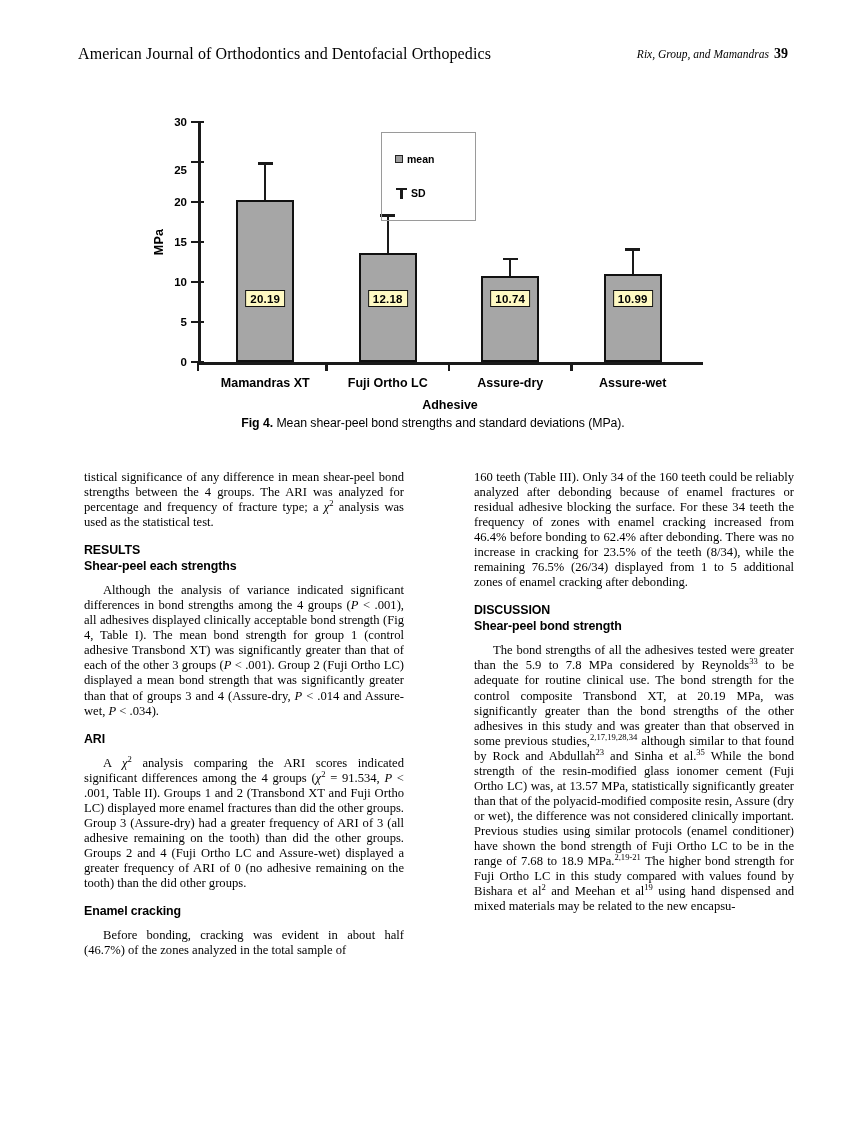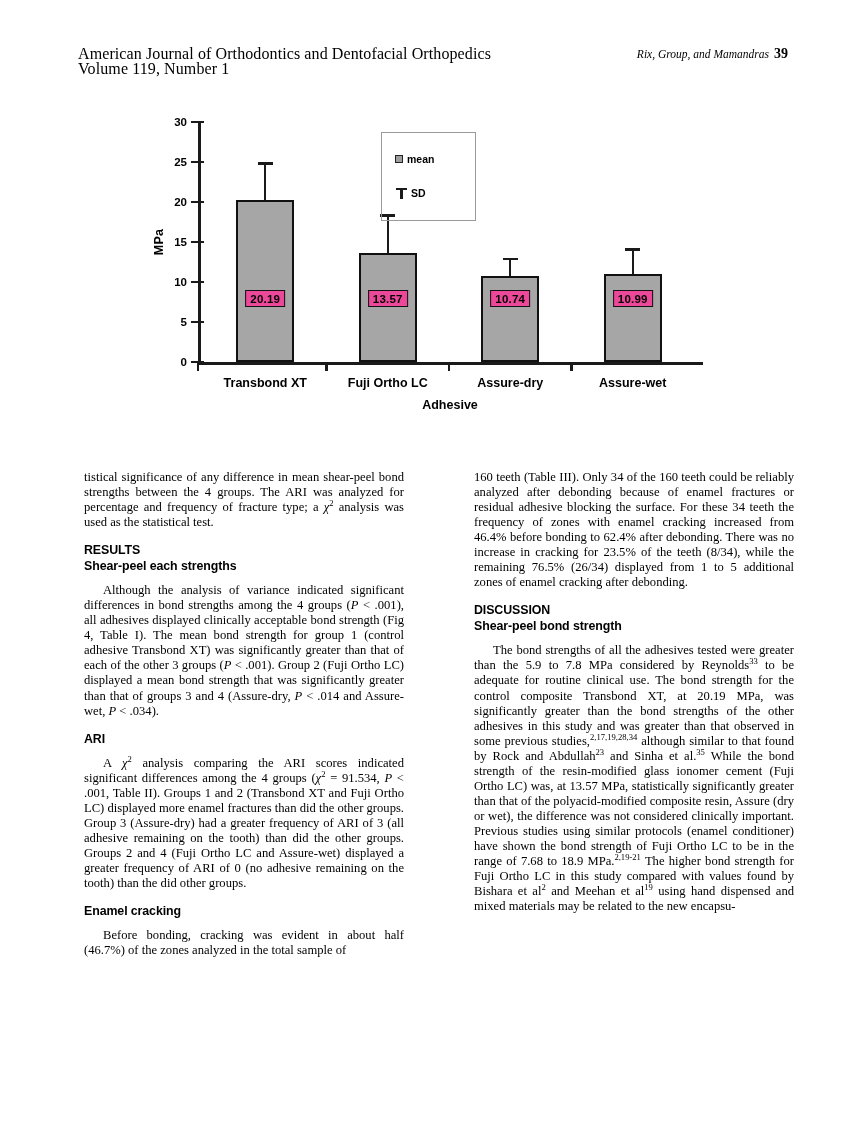--- a/index.html
+++ b/index.html
@@ -28,21 +28,21 @@
   .ytick{position:absolute;left:-7px;width:13px;height:2.2px;background:#1a1a1a;}
   .ylab{position:absolute;right:calc(100% + 11px);font-size:11.5px;font-weight:bold;
         font-family:"Liberation Sans", sans-serif;transform:translateY(-50%);white-space:nowrap;}
   .ytitle{position:absolute;left:-52px;top:50%;transform:translateY(-50%) rotate(-90deg);
           font-size:12.5px;font-weight:bold;font-family:"Liberation Sans", sans-serif;letter-spacing:.2px;}
 
   .bar{position:absolute;bottom:0;background:#a6a6a6;border:2.2px solid #111;box-sizing:border-box;}
   .errbar{position:absolute;width:2.2px;background:#1a1a1a;bottom:0;}
   .errcap{position:absolute;width:15px;height:2.6px;background:#1a1a1a;}
   .valbox{position:absolute;left:50%;transform:translateX(-50%);
-          background:#ec4899;border:1.6px solid #111;padding:1.5px 4px;
+          background:#fef9c3;border:1.6px solid #111;padding:1.5px 4px;
           font-size:11.5px;font-family:"Liberation Sans", sans-serif;
           font-weight:600;letter-spacing:.2px;white-space:nowrap;}
 
   .xsep{position:absolute;top:240px;width:2.2px;height:9px;background:#1a1a1a;}
   .xlab{position:absolute;top:254px;font-size:12.5px;font-weight:bold;
         font-family:"Liberation Sans", sans-serif;transform:translateX(-50%);white-space:nowrap;}
   .xtitle{position:absolute;top:276px;left:252px;transform:translateX(-50%);
           font-size:12.5px;font-weight:bold;font-family:"Liberation Sans", sans-serif;}
 
   .legend{position:absolute;left:303px;top:22px;width:93px;height:87px;border:1.6px solid #9a9a9a;}
@@ -79,21 +79,20 @@
   i{font-style:italic;}
 </style>
 </head>
 <body>
 
 <div class="page">
 
   <div class="runhead">
     <div class="rh-left">
       <span>American Journal of Orthodontics and Dentofacial Orthopedics</span>
-      <span class="l2">Volume 119, Number 1</span>
     </div>
     <div class="rh-right">
       <span>Rix, Group, and Mamandras</span><span class="pageno">39</span>
     </div>
   </div>
 
   <div class="figure">
     <div class="chart" id="chart">
       <div class="plot" id="plot">
         <div class="yaxis"></div>
@@ -103,33 +102,33 @@
           <div class="ylab" style="top: 240px;">0</div>
           <div class="ytick" style="top: 198.9px;"></div>
           <div class="ylab" style="top: 200px;">5</div>
           <div class="ytick" style="top: 158.9px;"></div>
           <div class="ylab" style="top: 160px;">10</div>
           <div class="ytick" style="top: 118.9px;"></div>
           <div class="ylab" style="top: 120px;">15</div>
           <div class="ytick" style="top: 78.9px;"></div>
           <div class="ylab" style="top: 80px;">20</div>
           <div class="ytick" style="top: 38.9px;"></div>
-          <div class="ylab" style="top: 40px;">25</div>
+          <div class="ylab" style="top: 48px;">25</div>
           <div class="ytick" style="top: -1.1px;"></div>
           <div class="ylab" style="top: 0px; text-align: right;">30</div>
           <div class="errbar" style="left: 66.15px; bottom: 161.52px; height: 38.08px;"></div>
           <div class="errcap" style="left: 59.75px; top: 40.4px;"></div>
           <div class="bar" style="left: 38.25px; width: 58px; height: 161.52px; background: rgb(166, 166, 166); border-color: rgb(17, 17, 17);">
             <div class="valbox" style="bottom: 52.8px;">20.19</div>
           </div>
-          <div class="xlab" style="left: 67.25px;">Transbond XT</div>
+          <div class="xlab" style="left: 67.25px;">Mamandras XT</div>
           <div class="errbar" style="left: 188.65px; bottom: 108.56px; height: 39.44px;"></div>
           <div class="errcap" style="left: 182.25px; top: 92px;"></div>
           <div class="bar" style="left: 160.75px; width: 58px; height: 108.56px; background: rgb(166, 166, 166); border-color: rgb(17, 17, 17);">
-            <div class="valbox" style="bottom: 52.8px;">13.57</div>
+            <div class="valbox" style="bottom: 52.8px;">12.18</div>
           </div>
           <div class="xlab" style="left: 189.75px;">Fuji Ortho LC</div>
           <div class="xsep" style="left: 127.4px;"></div>
           <div class="errbar" style="left: 311.15px; bottom: 85.92px; height: 18.48px;"></div>
           <div class="errcap" style="left: 304.75px; top: 135.6px;"></div>
           <div class="bar" style="left: 283.25px; width: 58px; height: 85.92px; background: rgb(166, 166, 166); border-color: rgb(17, 17, 17);">
             <div class="valbox" style="bottom: 52.8px;">10.74</div>
           </div>
           <div class="xlab" style="left: 312.25px;">Assure-dry</div>
           <div class="xsep" style="left: 249.9px;"></div>
@@ -146,20 +145,23 @@
       <div class="legend">
         <div class="lg-row" style="left:13px;top:20px;">
           <span class="lg-sw"></span>
           <span class="lg-txt">mean</span>
         </div>
         <div class="lg-row" style="left:14px;top:55px;">
           <span class="lg-t"></span>
           <span class="lg-txt sup">SD</span>
         </div>
       </div>
+    </div>
+    <div class="figcap">
+      <b>Fig 4.</b><span> Mean shear-peel bond strengths and standard deviations (MPa).</span>
     </div>
   </div>
 
   <div class="cols">
 
     <div class="col col-left">
       <p class="body"><span>tistical significance of any difference in mean shear-peel bond strengths between the 4 groups. The ARI was analyzed for percentage and frequency of fracture type; a </span><span class="chi">χ</span><sup>2</sup><span> analysis was used as the statistical test.</span></p>
 
       <h3 class="head">RESULTS</h3>
       <h3 class="head sub">Shear-peel each strengths</h3>

